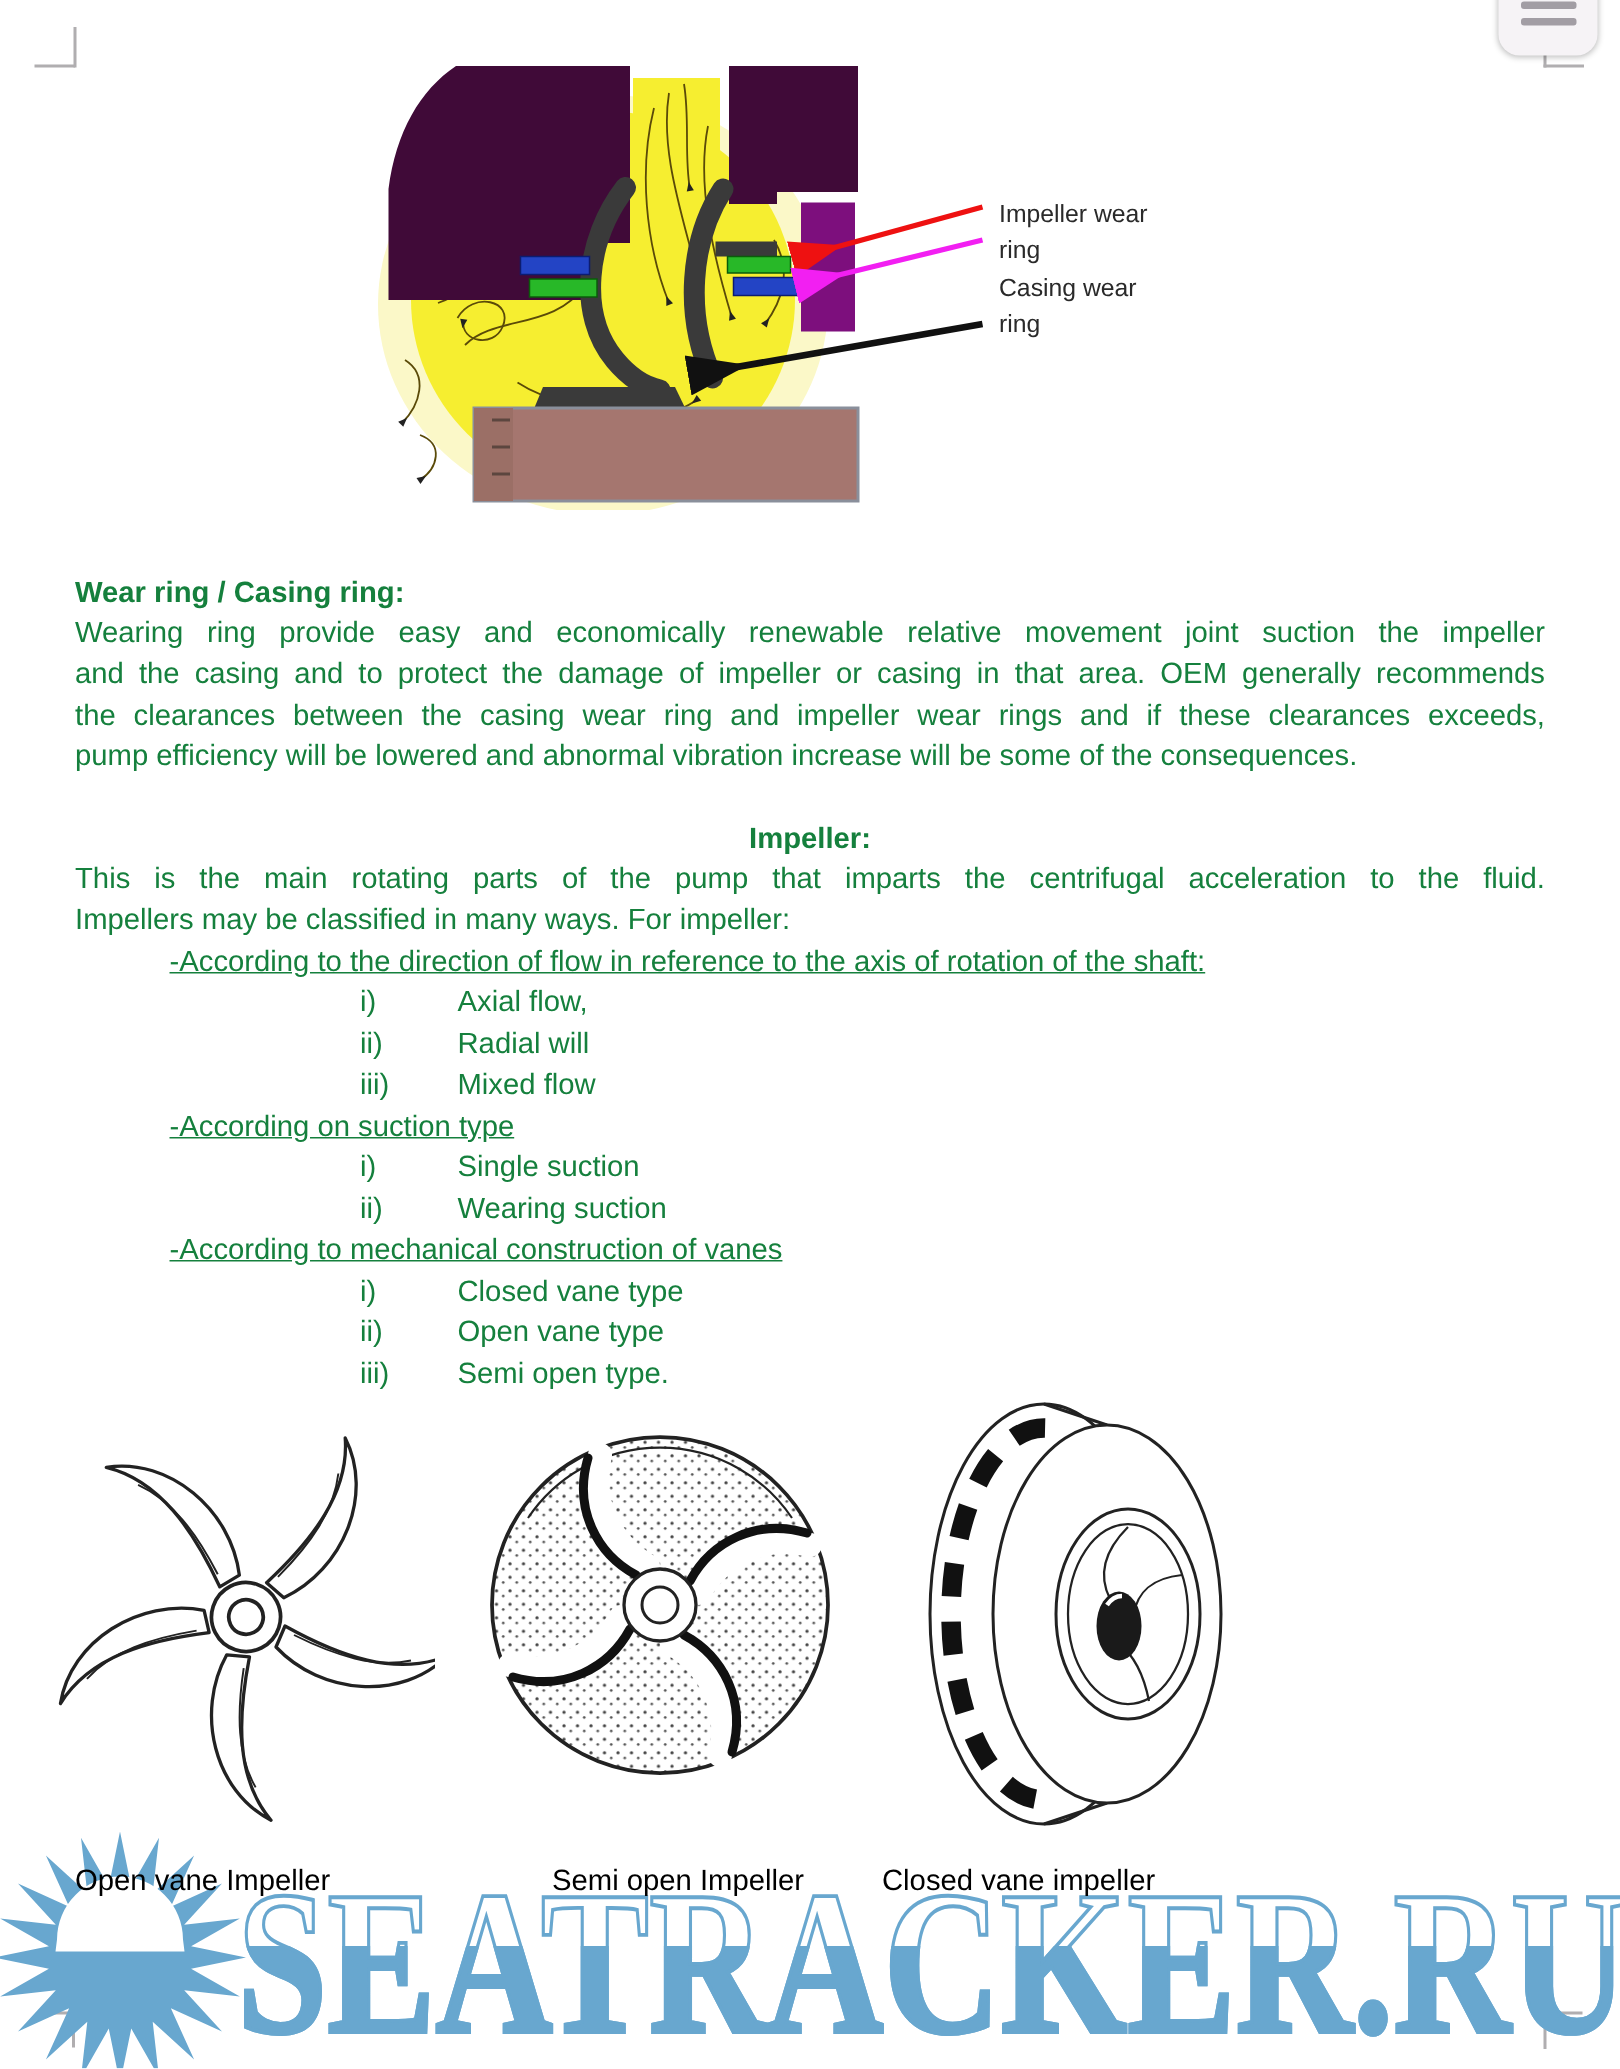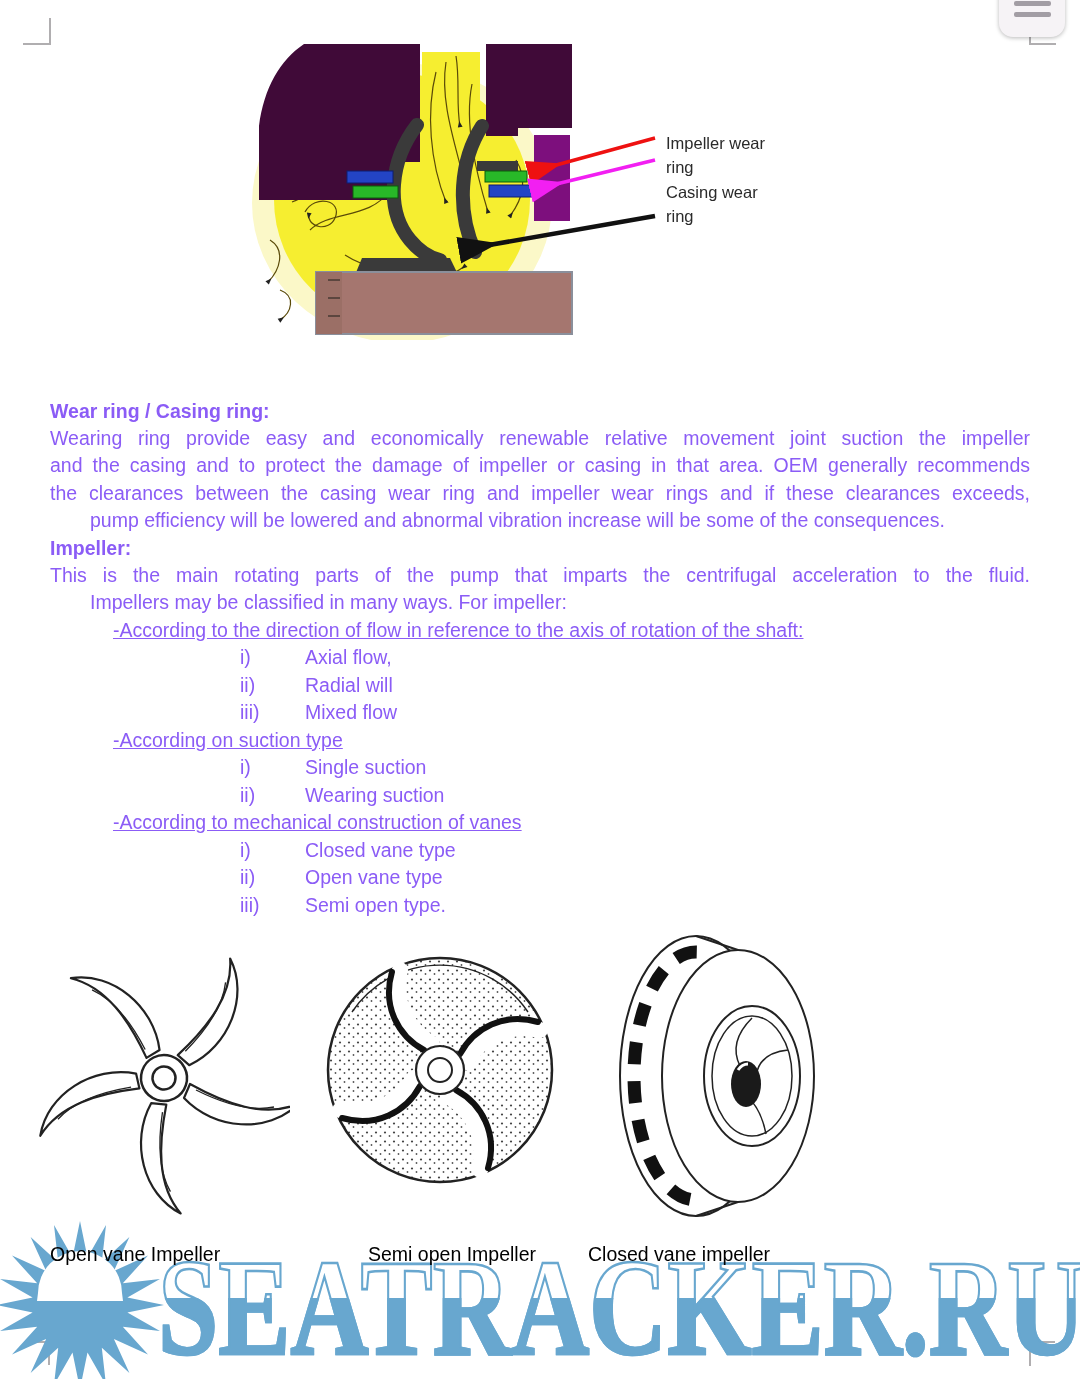--- a/index.html
+++ b/index.html
@@ -8,25 +8,25 @@
   
   .menu-btn{position:absolute;left:999px;top:-29px;width:66px;height:66px;border-radius:14px;
             background:#f6f3f6;box-shadow:0 1px 4px rgba(0,0,0,.28);z-index:30;}
   .menu-btn .bar{position:absolute;left:15px;width:37px;height:4.5px;border-radius:2px;background:#a29da4;}.bar2{top:30px}.bar3{top:41px}
   .cmark{position:absolute;background:#b0aeb0;z-index:1;}
   
   .pump-svg{position:absolute;left:250px;top:40px;z-index:2;}
   .pump-labels{position:absolute;left:666px;top:131px;width:112px;font-size:16.5px;line-height:24.3px;
                color:#2a2a2a;z-index:3;}
   
-  .textflow{position:absolute;left:50px;top:397px;width:980px;color:#8b5cf6;font-size:19.5px;z-index:2;}
+  .textflow{position:absolute;left:50px;top:381px;width:980px;color:#15803d;font-size:19.5px;z-index:2;}
   .h-blue{font-weight:bold;line-height:28px;}
   .jline{line-height:27.3px;text-align:justify;text-align-last:justify;}
-  .nline{line-height:27.3px;margin-left:40px;}
-  .sec2{}
+  .nline{line-height:27.3px;}
+  .sec2{margin-top:27px;text-align:center;}
   .lrow{line-height:27.5px;}
   .indent1{padding-left:63px;text-decoration:underline;}
   .li-row{display:flex;padding-left:190px;}
   .li-num{width:65px;flex:none;}
   
   .fig{position:absolute;z-index:2;}
   .captions span{position:absolute;top:1243px;font-size:19.5px;color:#000000;z-index:6;}
   .cap0{left:50px}.cap1{left:368px}.cap2{left:588px}
   
   .wm-text{position:absolute;left:158px;top:1240px;z-index:4;white-space:nowrap;

